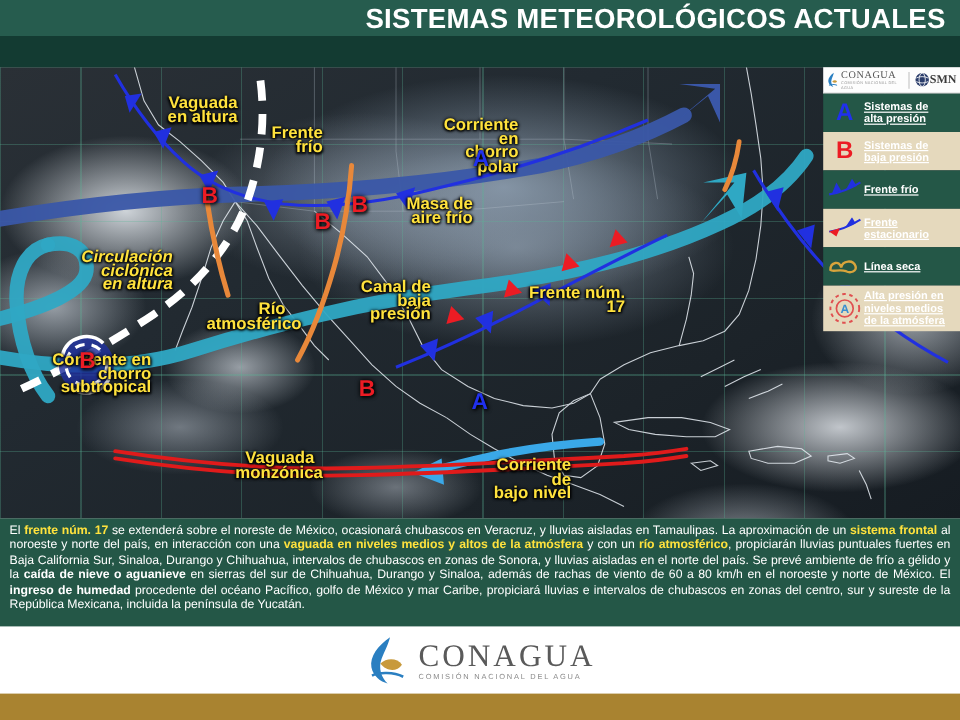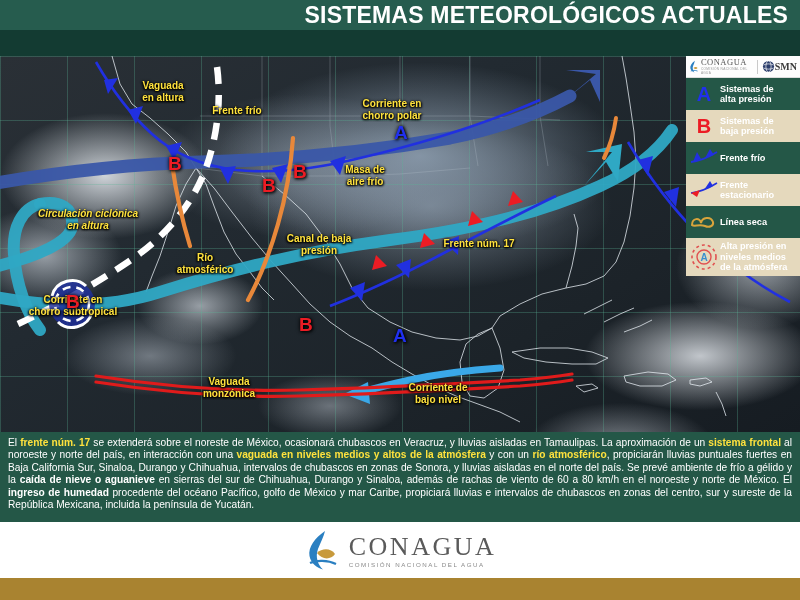--- a/index.html
+++ b/index.html
@@ -67,22 +67,22 @@
   
   #sat-stamp {
     position:absolute; left:228px; top:1px;
     background:#000; color:#fff; border:1px solid #cfcfcf;
     font-size:10.5px; font-weight:bold; padding:1px 5px; white-space:nowrap;
     font-family:"Liberation Sans", sans-serif;
   }
 
   
   .mlabel {
-    position:absolute; color:#ffe23d; font-size:10px; font-weight:bold;
-    line-height:11.5px; text-align:center; white-space:pre-line;
+    position:absolute; color:#ffe23d; font-size:14px; font-weight:bold;
+    line-height:11.5px; text-align:right; white-space:pre-line;
     text-shadow:0 0 3px #000, 1px 1px 2px #000, -1px 1px 2px #000;
   }
   .hl {
     position:absolute; font-size:19px; font-weight:bold; line-height:19px;
     text-shadow:0 0 4px #000, 1px 1px 3px #000;
   }
   .hl.lowp { color:#ec1c24; }
   .hl.highp { color:#2030ee; }
 
   
@@ -136,21 +136,21 @@
 
   .legend-row {
     display:flex; align-items:center; min-height:32px; padding:3px 4px 3px 2px;
   }
   .legend-row.dark  { background:#245747; }
   .legend-row.light { background:#e5d9bd; }
   .legend-icon {
     width:32px; min-width:32px; display:flex; align-items:center;
     justify-content:center;
   }
-  .legend-text { font-size:9.2px; font-weight:bold; line-height:10.5px; white-space:pre-line; }
+  .legend-text { font-size:9.2px; font-weight:bold; line-height:10.5px; white-space:pre-line;text-decoration:underline; }
   .legend-row.dark  .legend-text { color:#ffffff; }
   .legend-row.light .legend-text { color:#ffffff; }
   .lg-letter { font-size:20px; font-weight:bold; line-height:20px; }
 </style>
 </head>
 <body>
 
 <div id="header">
   <div id="header-band-top"></div>
   <div id="header-band-bottom"></div>

